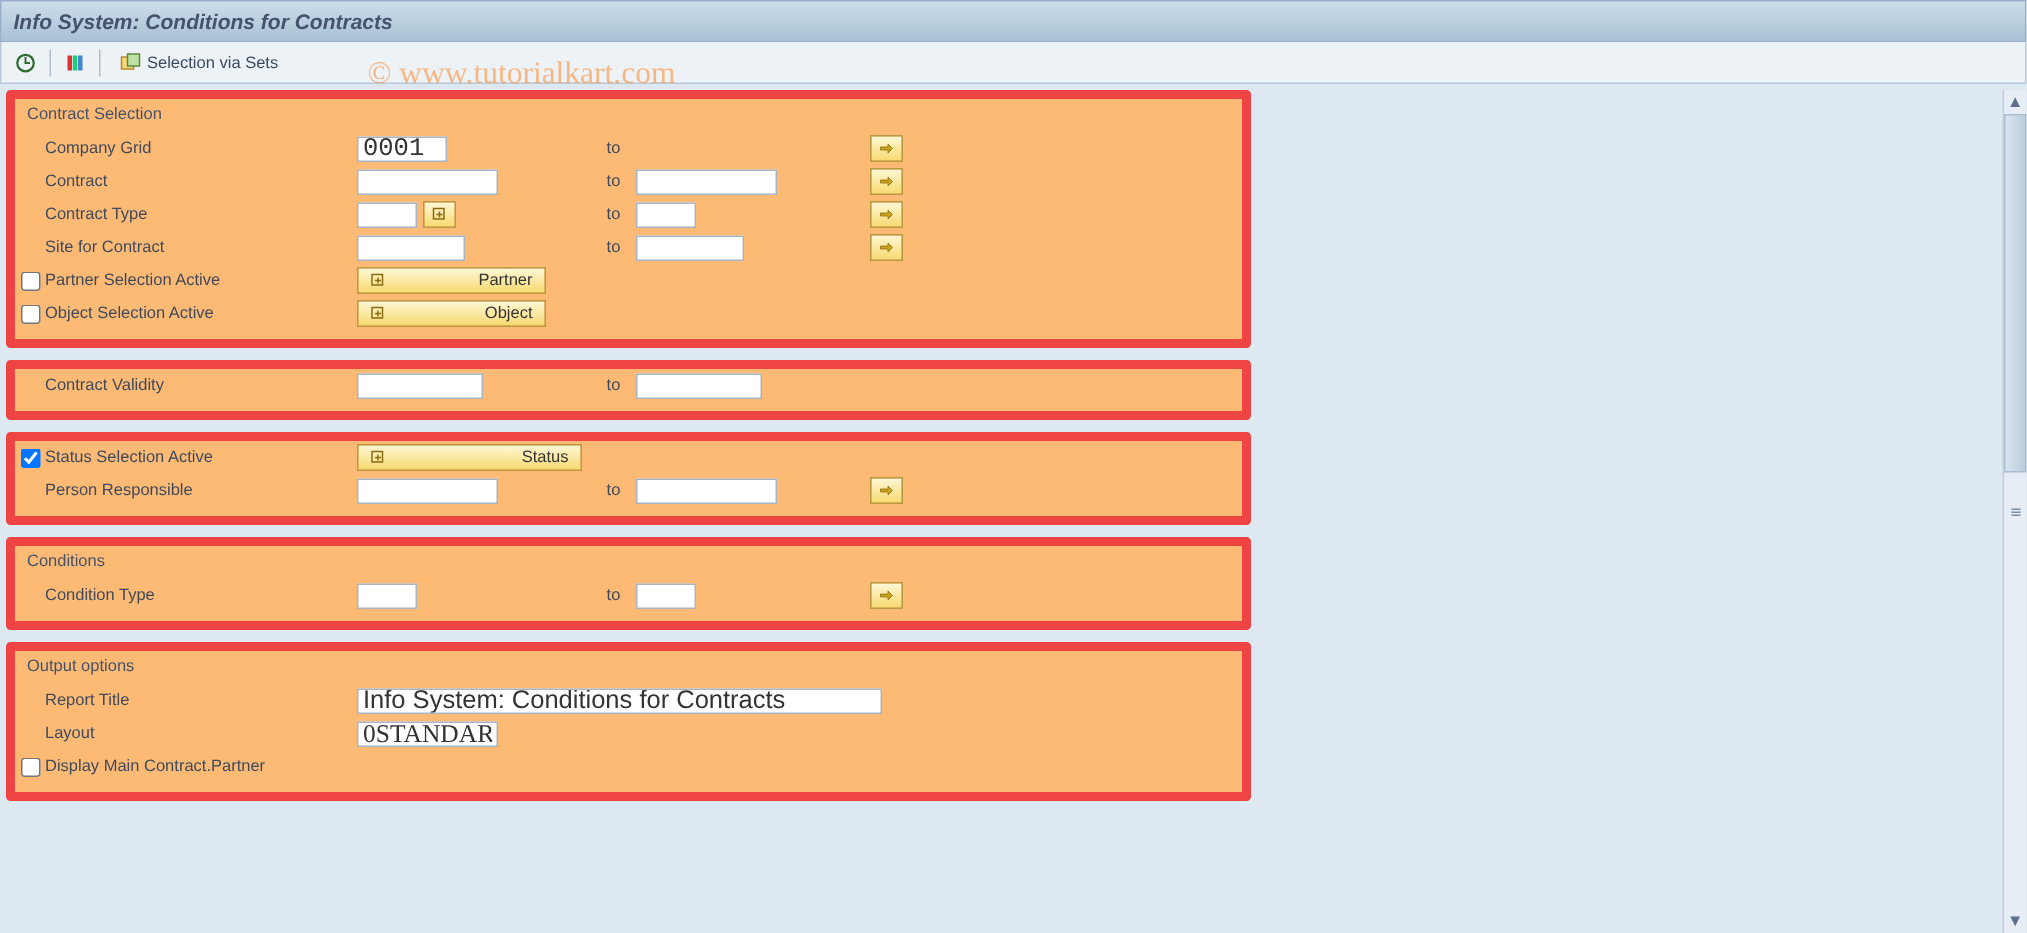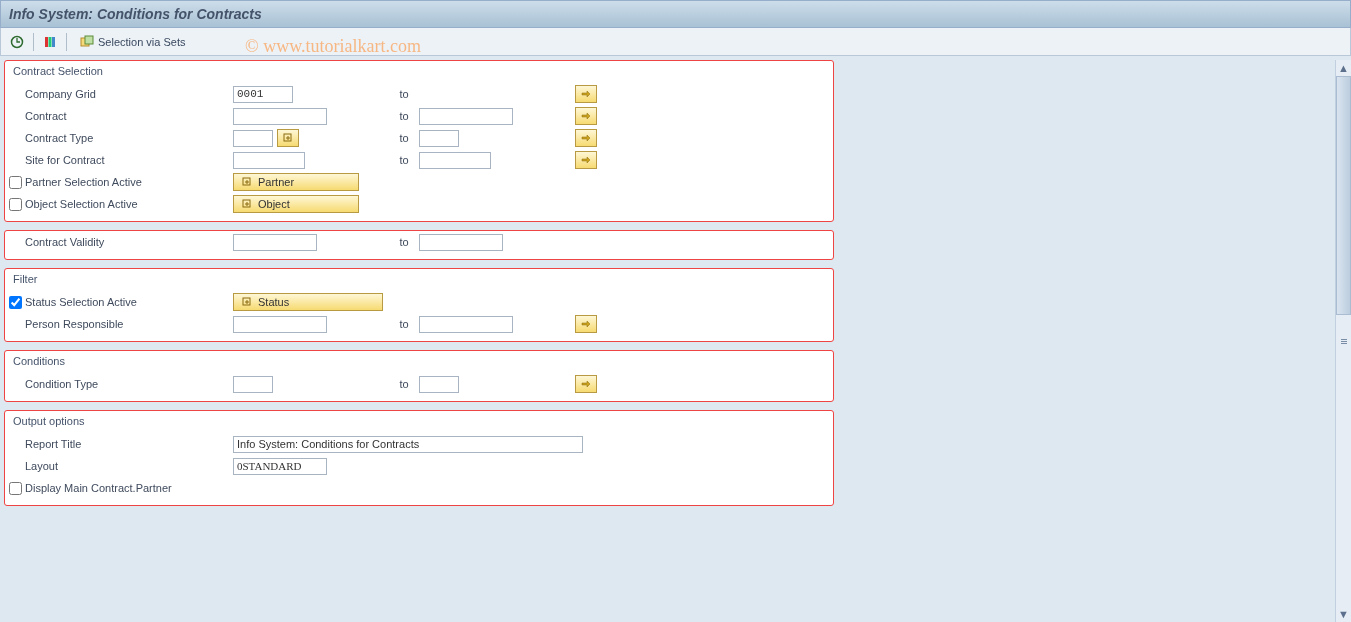--- a/index.html
+++ b/index.html
@@ -41,38 +41,38 @@
     .tb-button {
       display:flex; align-items:center; gap:4px;
       padding: 1px 6px;
       border: 1px solid transparent;
       height:20px;
       cursor:pointer;
       color: #3a495f;
     }
     .watermark {
       position:absolute; left:245px; top:36px;
-      font-size: 18px; color: rgba(255,135,36,0.55);
+      font-size: 21px; color: rgba(255,135,36,0.55);
       font-family: Georgia, serif;
       pointer-events:none;
     }
     .content-wrap {
       position: absolute;
       top: 60px; left:4px; right:4px; bottom:4px;
       overflow-y: auto;
       overflow-x: hidden;
       padding-right: 14px;
     }
     .content {
       width: 830px;
     }
     .group {
-      border: 1px solid #ef4444;
+      border: 6px solid #ef4444;
       border-radius: 3px;
-      background: #ffffff;
+      background: #fdba74;
       margin-bottom: 8px;
       padding-bottom: 6px;
     }
     .group-title {
       padding: 4px 8px 6px 8px;
       color: #45536a;
       font-size: 11px;
     }
     .row {
       display: grid;
@@ -82,21 +82,21 @@
       padding: 0 4px;
     }
     .row .chk { width:13px; height:13px; }
     .lbl { color: #3f4a5c; padding-left: 2px; white-space:nowrap; }
     input.fld {
       border: 1px solid #a8b4c2;
       background: #fff;
       height: 17px;
       padding: 0 3px;
       font-family: "Courier New", monospace;
-      font-size: 11px;
+      font-size: 17px;
       color:#333;
       width: 100%;
     }
     .fld-short { width: 40px !important;}
     .fld-selected { background:#cde2f7; border:1px solid #6f9dd0;}
     .to { text-align:center; color:#3f4a5c; }
     .search-help {
       width: 22px; height: 18px;
       background: linear-gradient(#fef7d6, #f7da71);
       border: 1px solid #b89a42;
@@ -107,21 +107,21 @@
       width: 22px; height: 18px;
       background: linear-gradient(#fef7d6, #f7da71);
       border: 1px solid #b89a42;
       display:inline-flex; align-items:center; justify-content:center;
       cursor:pointer;
     }
     .exp-btn {
       height: 18px;
       background: linear-gradient(#fef7d6, #f7da71);
       border: 1px solid #b89a42;
-      display:inline-flex; align-items:center; justify-content:flex-start;
+      display:inline-flex; align-items:center; justify-content:space-between;
       gap:6px;
       padding: 0 8px;
       cursor:pointer;
       color:#333;
       font-size:11px;
     }
     .exp-btn.wide { width: 126px; }
     .exp-btn.wider { width: 150px; }
     
     .right-scroll {
@@ -294,21 +294,20 @@
       <span></span>
       <span class="lbl">Contract Validity</span>
       <span><input class="fld" style="width: 84px;"></span>
       <span></span>
       <span class="to">to</span>
       <span><input class="fld" style="width: 84px;"></span>
     </div>
   </div>
 
   <div class="group">
-    <div class="group-title">Filter</div>
     <div class="row">
       <input type="checkbox" class="chk" checked="" style="">
       <span class="lbl">Status Selection Active</span>
       <span style="grid-column: span 2;">
         <span class="exp-btn wider">
           <svg width="10" height="10" viewBox="0 0 10 10">
                 <rect x="1" y="1" width="7" height="7" fill="none" stroke="#8a6b10"></rect>
                 <path d="M3 5 L7 5 M5 3 L5 7" stroke="#8a6b10"></path>
               </svg>
           <span>Status</span>

